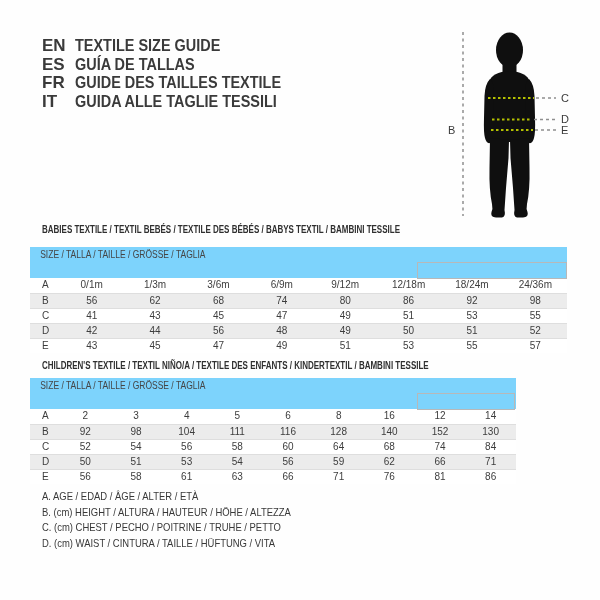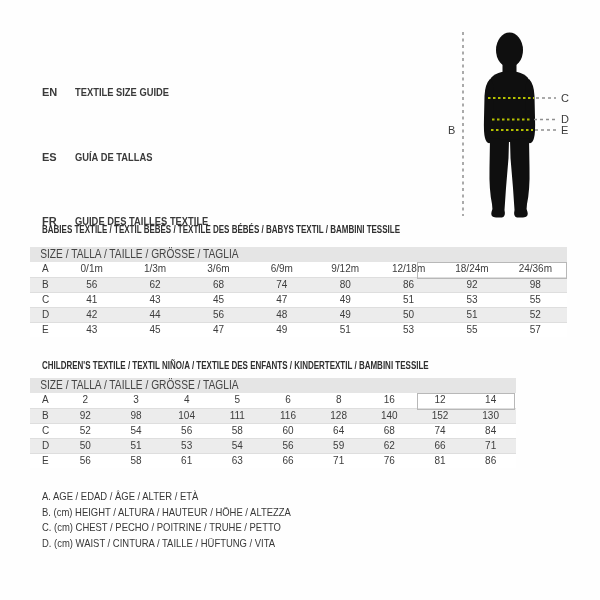--- a/index.html
+++ b/index.html
@@ -2,36 +2,36 @@
 <html><head>
 <meta charset="utf-8">
 <style>
   html,body{margin:0;padding:0;background:#fff;}
   .canvas{
     position:relative;width:600px;height:600px;background:#fefefe;overflow:hidden;
     font-family:"Liberation Sans",sans-serif;color:#3d3d3d;
   }
   
   .lang-block{position:absolute;left:42px;top:37px;}
-  .lang-row{display:flex;height:18.5px;line-height:18.5px;font-size:11px;font-weight:bold;color:#3a3a3a;margin-top:46px;}
+  .lang-row{display:flex;height:18.5px;line-height:18.5px;font-size:17px;font-weight:bold;color:#3a3a3a;}
   .lang-code{width:33px;flex:0 0 33px;}
   .lang-text{display:inline-block;transform:scaleX(.85);transform-origin:0 50%;white-space:nowrap;}
   
   .figure{position:absolute;left:440px;top:18px;}
   .fig-label{font-family:"Liberation Sans",sans-serif;font-size:11px;fill:#3a3a3a;}
   
   .sec-title{position:absolute;left:42px;font-size:10px;font-weight:bold;color:#2f2f2f;white-space:nowrap;}
   .sec-title span{display:inline-block;transform:scaleX(.8);transform-origin:0 50%;}
   .t1{top:224px;}
   .t2{top:360px;}
   
   .table{position:absolute;left:30px;background:#fff;}
   .babies{top:247px;width:537px;}
   .children{top:378px;width:486px;}
-  .thead{height:15px;line-height:15px;background:#e5e5e5;color:#454545;font-size:12px;overflow:hidden;}
+  .thead{height:31px;line-height:15px;background:#7dd3fc;color:#454545;font-size:10px;overflow:hidden;}
   .thead span{display:inline-block;transform:scaleX(.85);transform-origin:0 50%;padding-left:12px;white-space:nowrap;}
   .trow{display:grid;height:15px;line-height:14px;font-size:10px;box-sizing:border-box;}
   .babies .trow{grid-template-columns:30px repeat(8,1fr);}
   .children .trow{grid-template-columns:30px repeat(9,1fr);}
   .trow + .trow{border-top:1px solid #dedede;}
   .trow.striped{background:#ececec;}
   .cl{padding-left:12px;text-align:left;}
   .cv{text-align:center;}
   .hl-box{position:absolute;border:1px solid #b8b8b8;background:transparent;pointer-events:none;}
   .babies .hl-box{left:387px;top:15px;width:148px;height:15px;}

